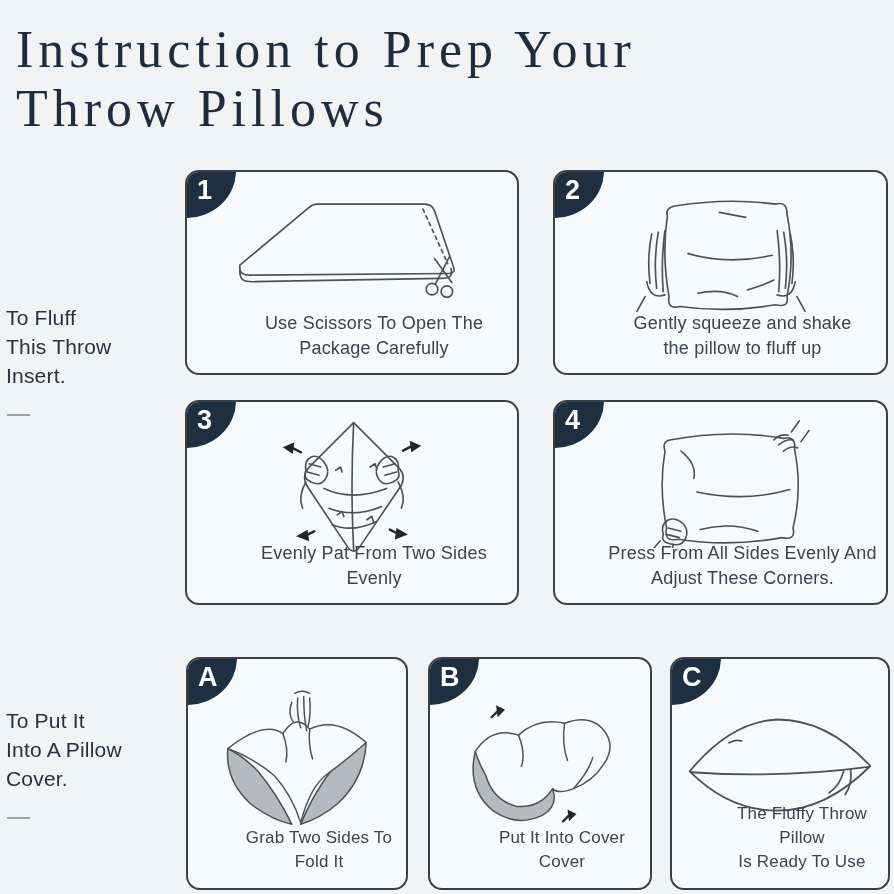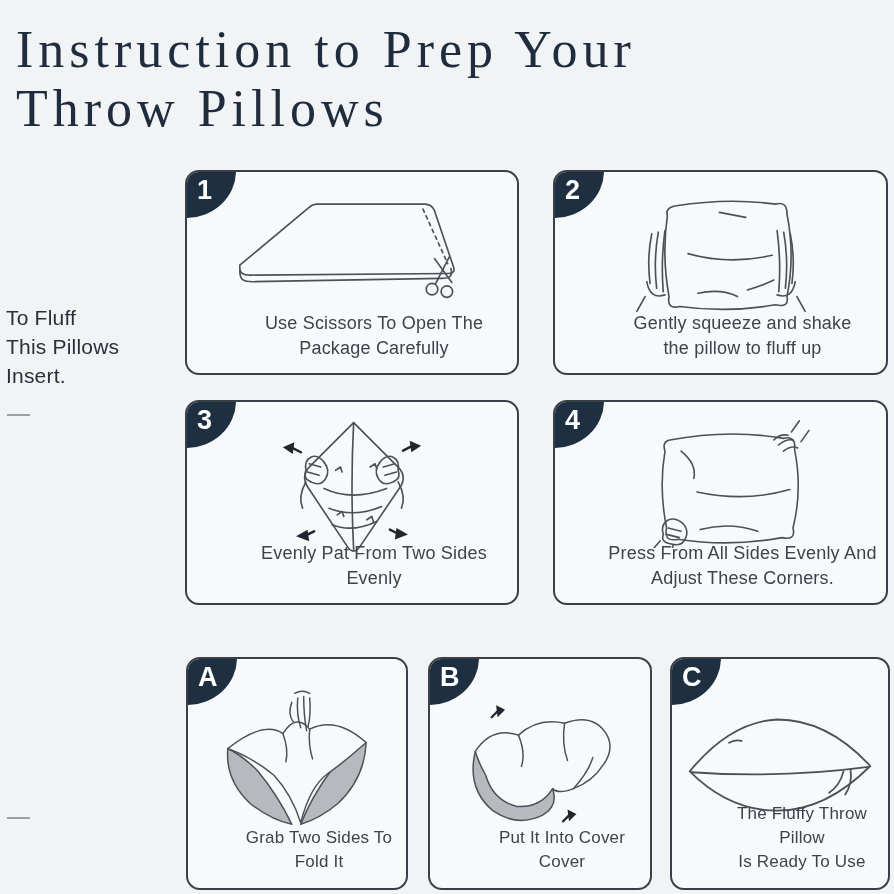--- a/index.html
+++ b/index.html
@@ -79,25 +79,30 @@
 
 <div class="page">
 
   <h1 class="title">
     <span>Instruction to Prep Your</span><br>
     <span>Throw Pillows</span>
   </h1>
 
   <div class="side-label" style="top:303px;">
     <span>To Fluff</span><br>
-    <span>This Pillows</span><br>
+    <span>This Throw</span><br>
     <span>Insert.</span>
   </div>
   <div class="dash" style="top:414px;"></div>
 
+  <div class="side-label" style="top:706px;">
+    <span>To Put It</span><br>
+    <span>Into A Pillow</span><br>
+    <span>Cover.</span>
+  </div>
   <div class="dash" style="top:817px;"></div>
 
   <div class="panel p1">
     <div class="badge">1</div>
     <svg class="art art-row12" width="300" height="132" viewBox="0 0 300 160">
       <path d="M14,96 L98,26 Q102,22 108,22 L238,22 Q247,22 250,30 L273,98 Q276,106 267,106 L26,108 Q14,108 14,100 Z"></path>
       <path d="M14,102 C14,114 18,116 30,116 L258,112 C270,112 272,108 270,100"></path>
       <path class="dashed" d="M236,28 L266,94"></path>
       <path d="M250,88 L271,117"></path>
       <path d="M268,86 L251,119"></path>

